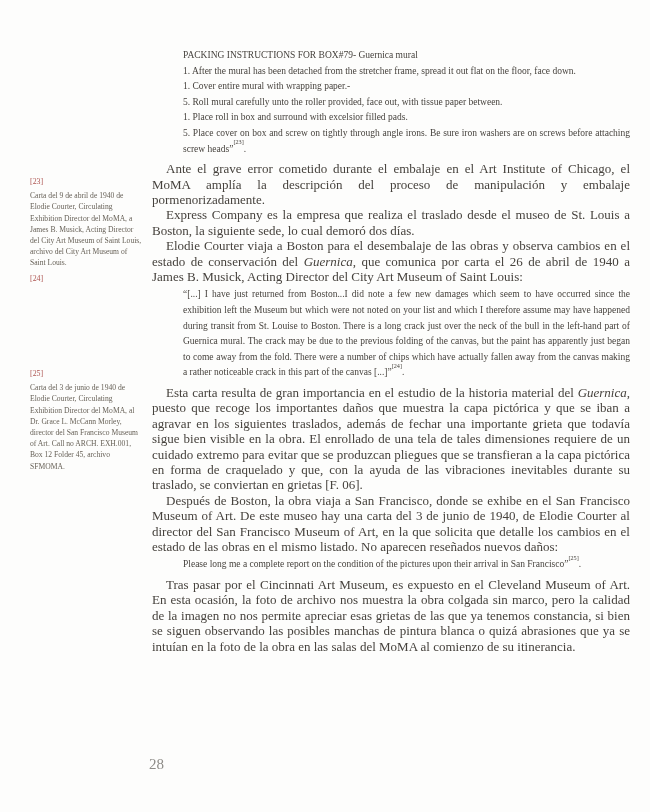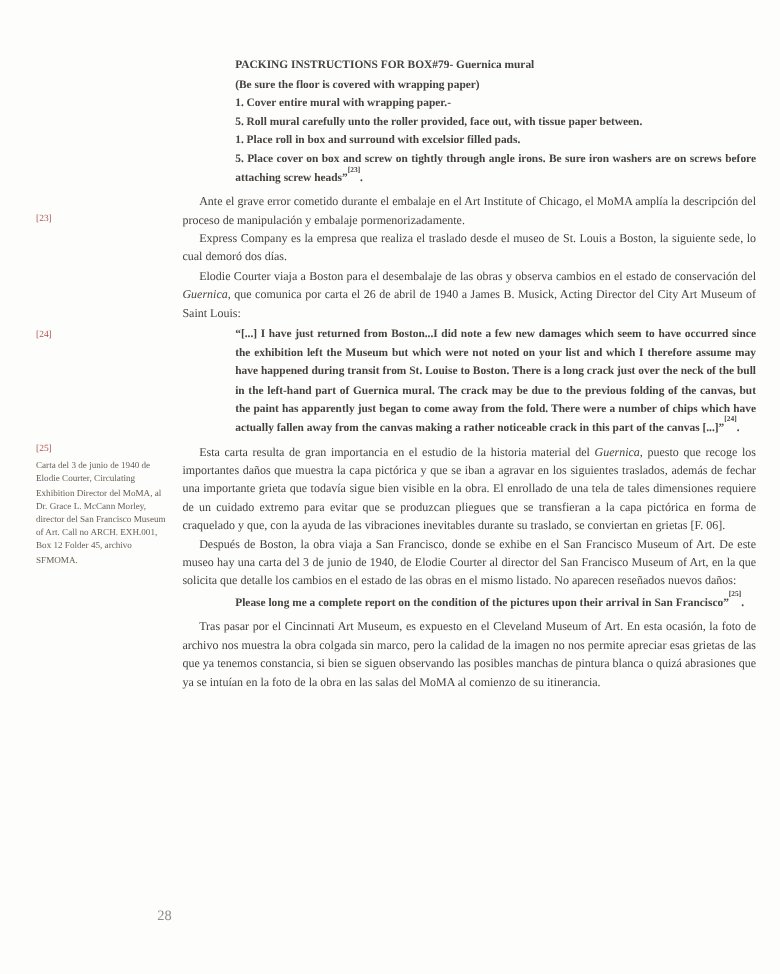--- a/index.html
+++ b/index.html
@@ -14,50 +14,51 @@
 
   
   .note{position:absolute;left:30px;width:112px;font-size:7.6px;line-height:11.2px;color:#676157;text-align:left;}
   .note-ref{color:#ad5450;font-size:7.9px;margin-bottom:3px;}
   .note-23{top:176px;}
   .note-24{top:273px;}
   .note-25{top:368px;}
 
   
   .main{position:absolute;left:152px;top:45px;width:478px;}
-  .quote{margin:3px 0 4px 44px;font-size:9.5px;line-height:15.6px;text-align:justify;color:#46423d;font-weight:bold;}
+  .quote{margin:3px 0 4px 31px;font-size:9.5px;line-height:15.6px;text-align:justify;color:#46423d;}
   .quote .qline{text-align:justify;}
   .quote .qpara{margin:0;}
-  .body-p{margin:0;font-size:10px;line-height:15.4px;text-align:justify;text-indent:14px;color:#46423d;}
+  .body-p{margin:0;font-size:13px;line-height:15.4px;text-align:justify;text-indent:14px;color:#46423d;}
   .body-p .it, .it{font-style:italic;}
   sup.ref{font-size:6.2px;line-height:0;position:relative;top:-3.5px;color:#46423d;}
 
-  .page-number{position:absolute;left:131px;top:756px;font-size:12px;color:#8e8c88;}
+  .page-number{position:absolute;left:149px;top:756px;font-size:15px;color:#8e8c88;}
 </style>
 </head>
 <body>
 
 <div class="page">
 
   <aside class="note note-23">
     <div class="note-ref">[23]</div>
+    <div class="note-text">Carta del 9 de abril de 1940 de Elodie Courter, Circulating Exhibition Director del MoMA, a James B. Musick, Acting Director del City Art Museum of Saint Louis, archivo del City Art Museum of Saint Louis.</div>
   </aside>
   <aside class="note note-24">
     <div class="note-ref">[24]</div>
   </aside>
   <aside class="note note-25">
     <div class="note-ref">[25]</div>
     <div class="note-text">Carta del 3 de junio de 1940 de Elodie Courter, Circulating Exhibition Director del MoMA, al Dr. Grace L. McCann Morley, director del San Francisco Museum of Art. Call no ARCH. EXH.001, Box 12 Folder 45, archivo SFMOMA.</div>
   </aside>
 
   <main class="main">
 
     <section class="quote">
       <div class="qline">PACKING INSTRUCTIONS FOR BOX#79- Guernica mural</div>
-      <div class="qline">(Be sure the floor is covered with wrapping paper)</div>
+      <div class="qline">1. After the mural has been detached from the stretcher frame, spread it out flat on the floor, face down.</div>
       <div class="qline">1. Cover entire mural with wrapping paper.-</div>
       <div class="qline">5. Roll mural carefully unto the roller provided, face out, with tissue paper between.</div>
       <div class="qline">1. Place roll in box and surround with excelsior filled pads.</div>
       <div class="qline"><span>5. Place cover on box and screw on tightly through angle irons. Be sure iron washers are on screws before attaching screw heads”</span><sup class="ref">[23]</sup><span>.</span></div>
     </section>
 
     <p class="body-p">Ante el grave error cometido durante el embalaje en el Art Institute of Chicago, el MoMA amplía la descripción del proceso de manipulación y embalaje pormenorizadamente.</p>
 
     <p class="body-p">Express Company es la empresa que realiza el traslado desde el museo de St. Louis a Boston, la siguiente sede, lo cual demoró dos días.</p>
 

